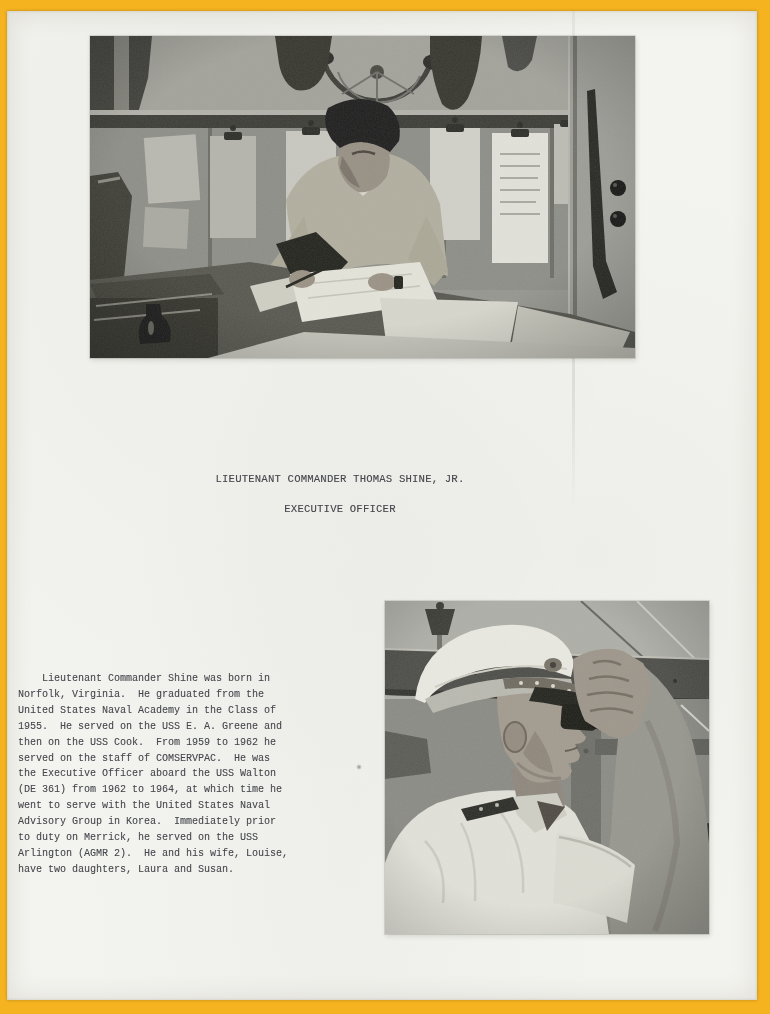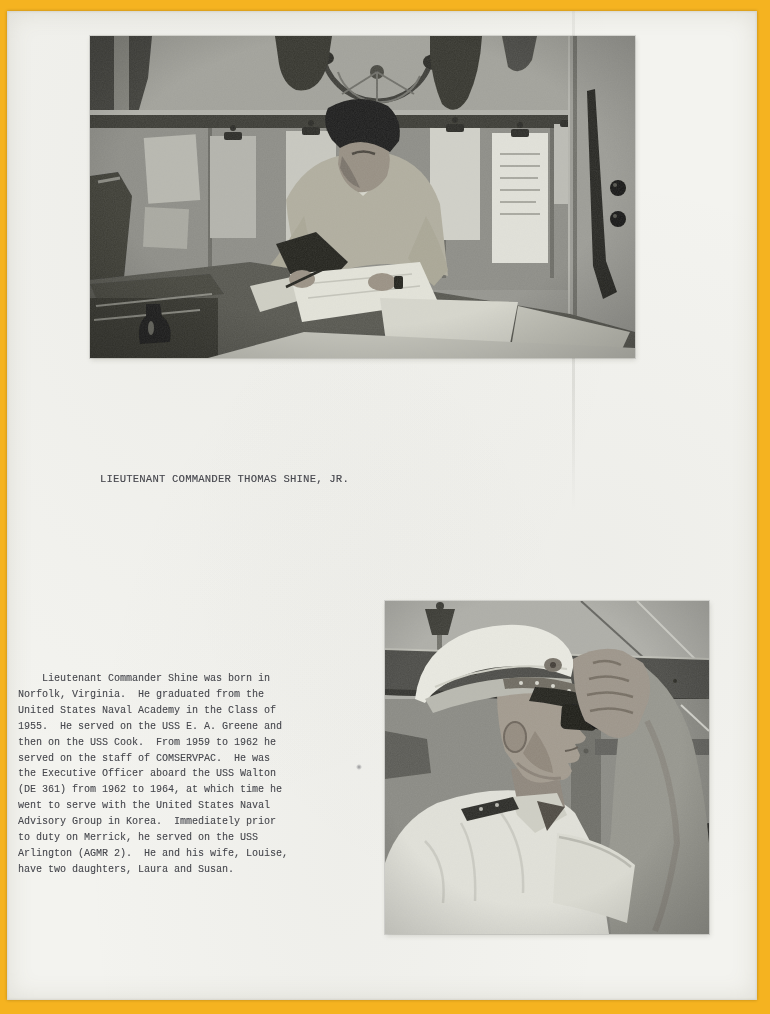--- a/index.html
+++ b/index.html
@@ -35,21 +35,21 @@
   .photo{
     position:absolute;margin:0;padding:0;z-index:1;
     box-shadow: 0 0 0 1px rgba(60,60,55,0.14), 1px 2px 5px rgba(80,75,60,0.18);
     background:#95958f;
   }
   .photo svg{display:block;width:100%;height:100%;}
   .photo-top{left:83px;top:25px;width:545px;height:322px;}
   .photo-bottom{left:378px;top:590px;width:324px;height:333px;}
   .caption{
     position:absolute;left:93px;top:462px;width:480px;z-index:1;
-    text-align:left;color:var(--ink);
+    text-align:center;color:var(--ink);
   }
   .caption-name{
     font-size:10.5px;line-height:13px;letter-spacing:0.25px;
     text-shadow:0.3px 0.3px 0.4px rgba(74,75,82,0.35);
   }
   .caption-title{
     font-size:10.5px;line-height:13px;margin-top:17px;letter-spacing:0.25px;
     text-shadow:0.3px 0.3px 0.4px rgba(74,75,82,0.35);
   }
   .bio{
@@ -188,20 +188,21 @@
         <rect x="304" y="240" width="9" height="13" rx="2" fill="#23231f"></rect>
         <path d="M118,322 L214,296 L545,312 L545,322 Z" fill="#c3c3ba"></path>
       </g>
       <rect width="545" height="322" filter="url(#n1)" opacity="0.5"></rect>
       <rect width="545" height="322" fill="url(#v1)"></rect>
     </svg>
   </figure>
 
   <div class="caption">
     <div class="caption-name">LIEUTENANT COMMANDER THOMAS SHINE, JR.</div>
+    <div class="caption-title">EXECUTIVE OFFICER</div>
   </div>
 
   <div class="bio">    Lieutenant Commander Shine was born in
 Norfolk, Virginia.  He graduated from the
 United States Naval Academy in the Class of
 1955.  He served on the USS E. A. Greene and
 then on the USS Cook.  From 1959 to 1962 he
 served on the staff of COMSERVPAC.  He was
 the Executive Officer aboard the USS Walton
 (DE 361) from 1962 to 1964, at which time he

